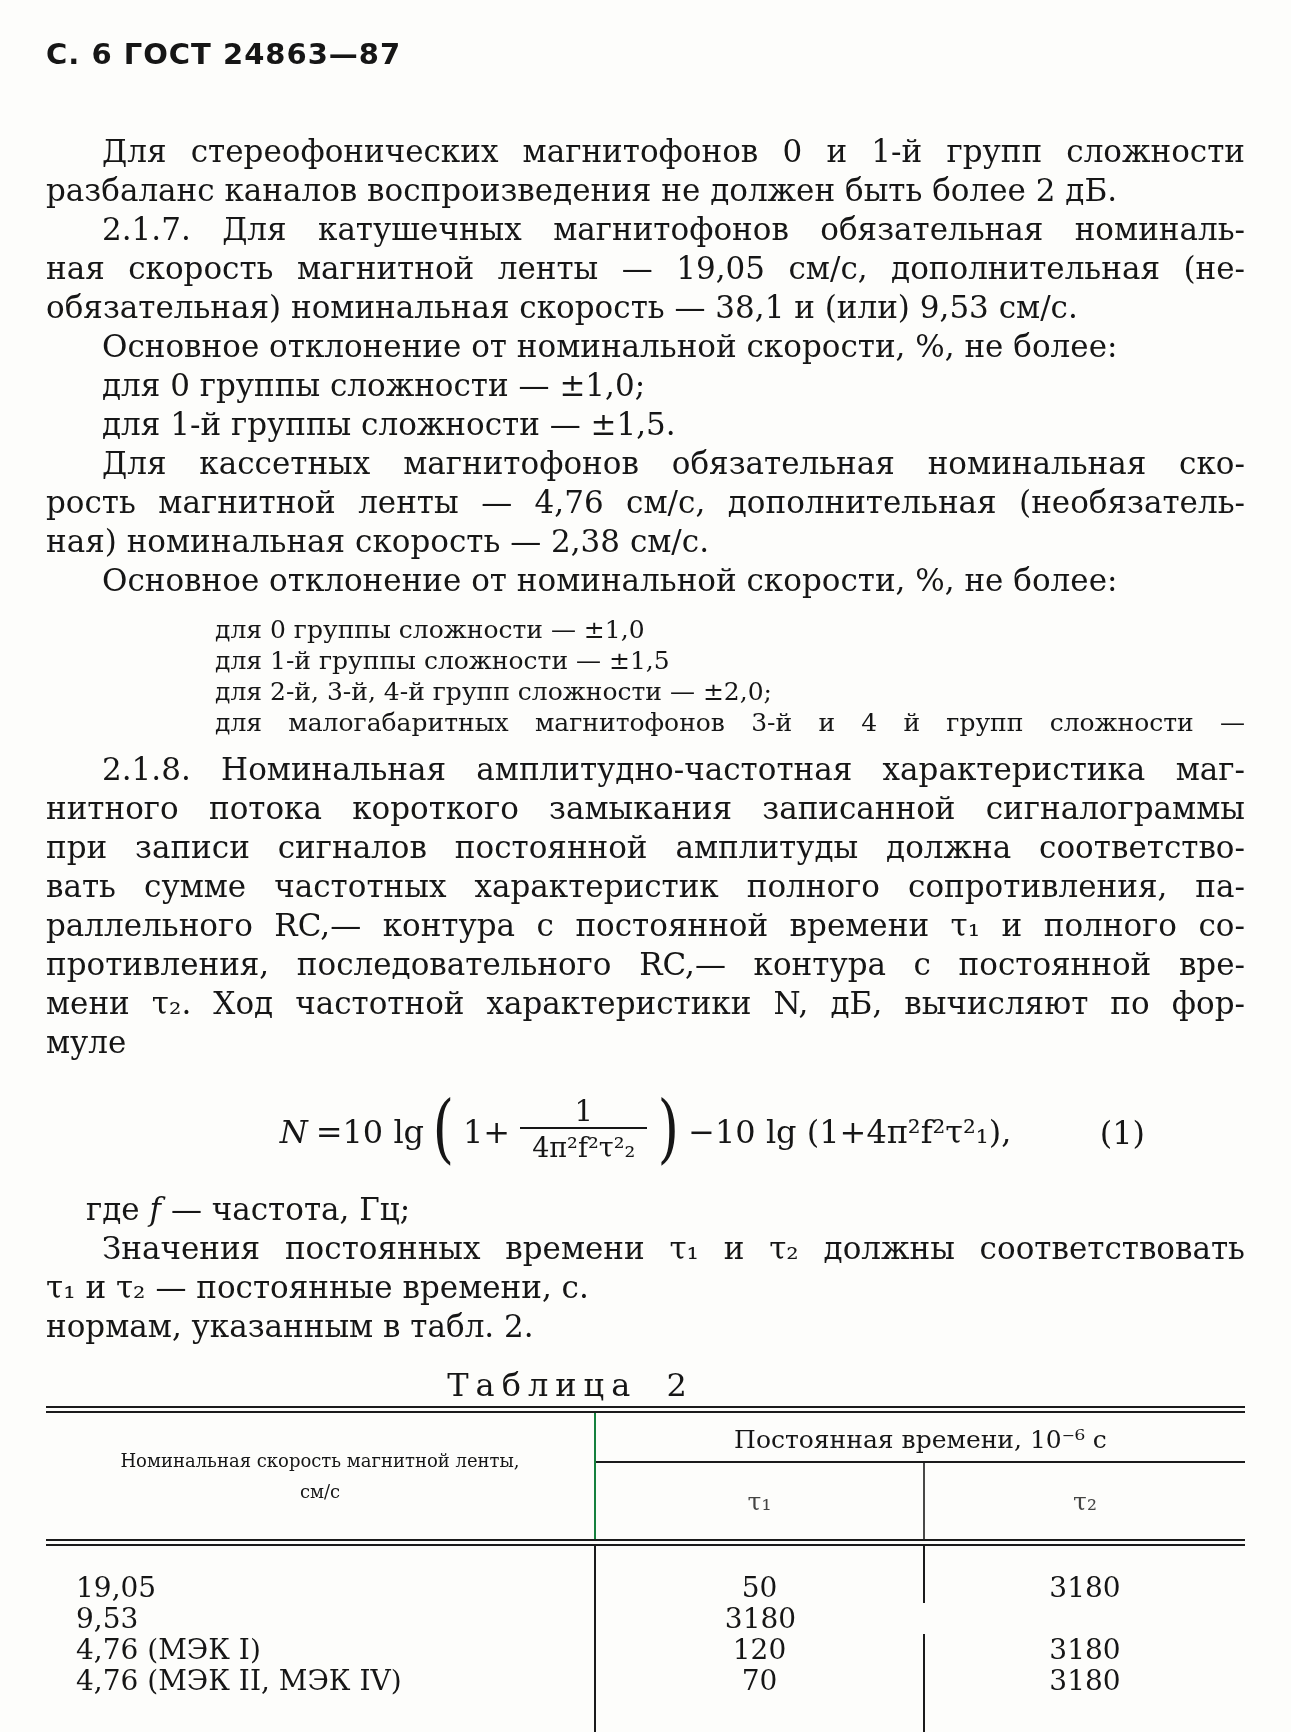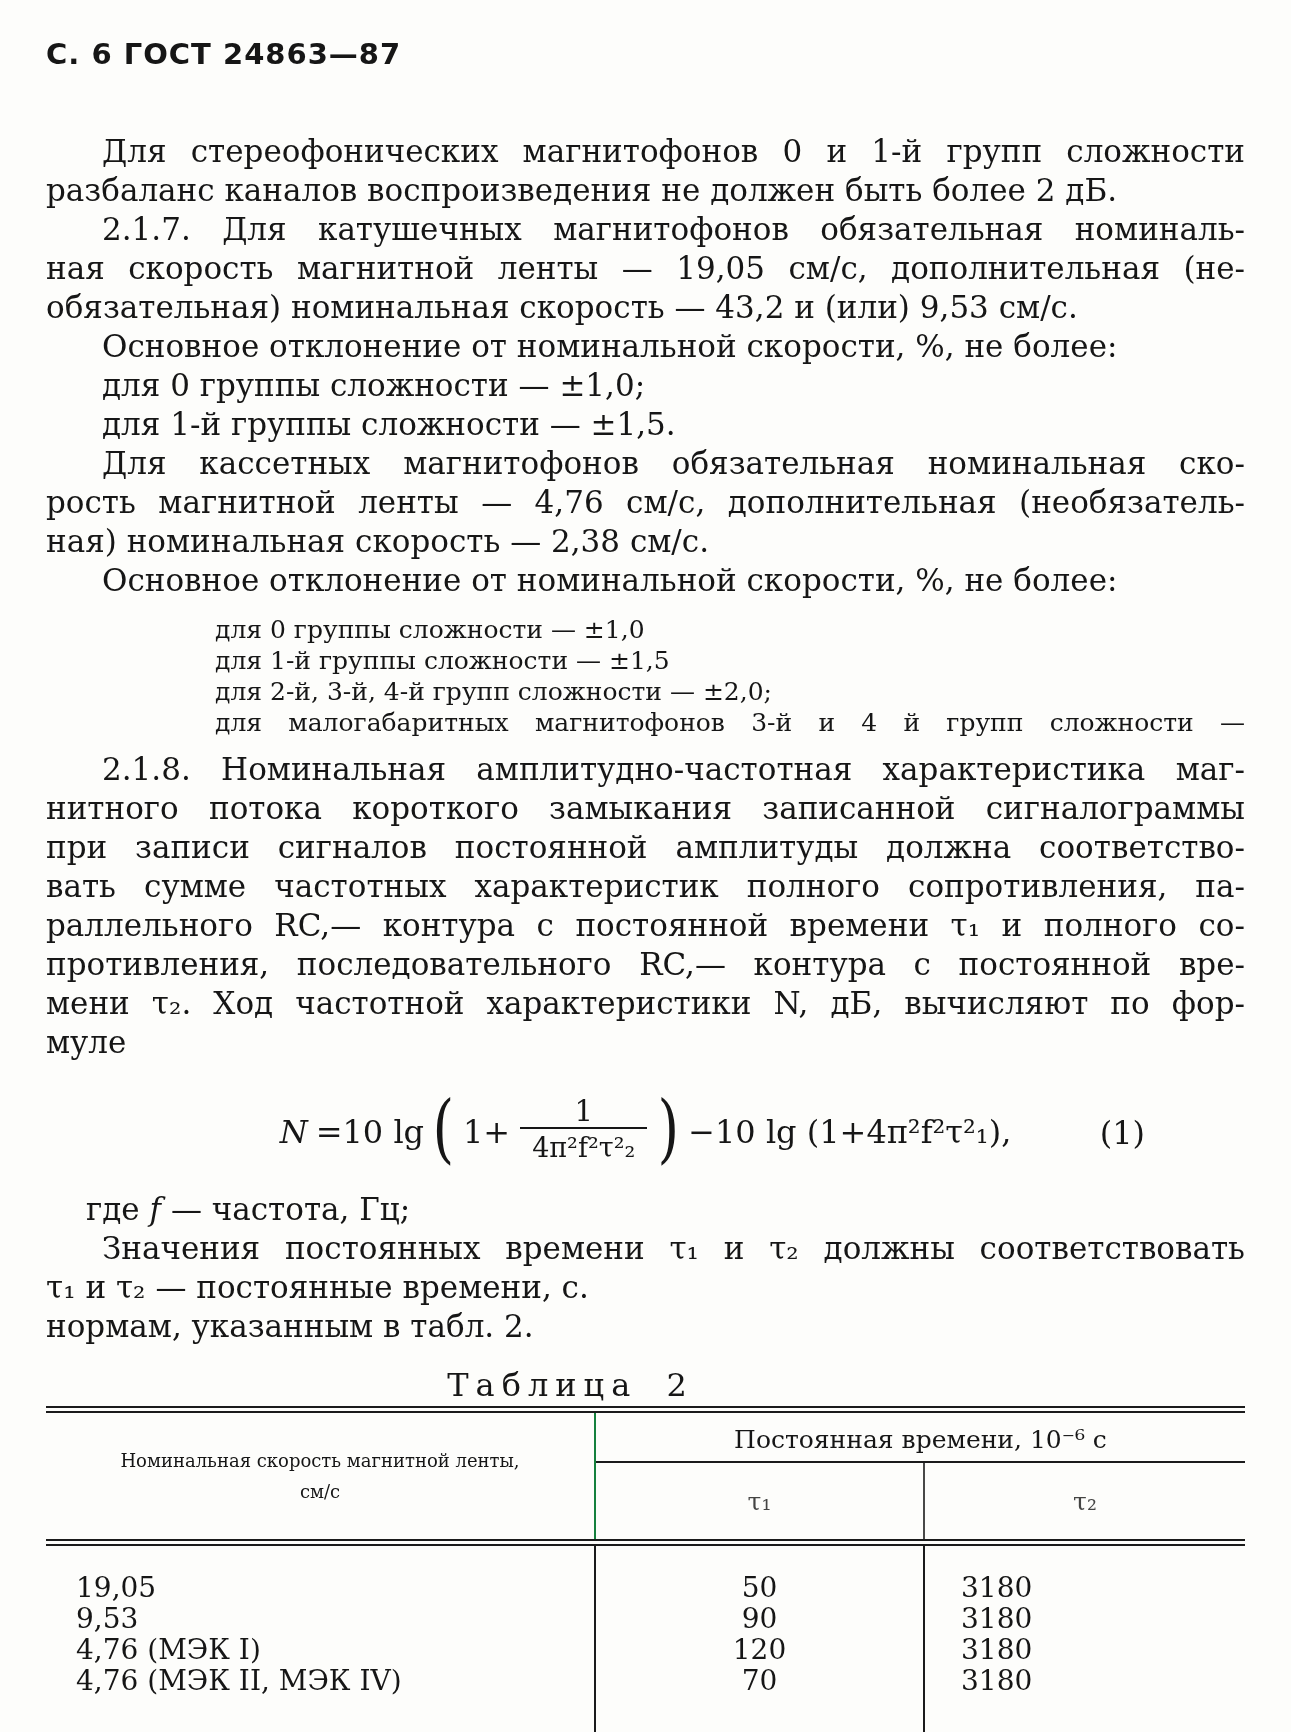--- a/index.html
+++ b/index.html
@@ -115,39 +115,39 @@
   }
   .th-sub.first { border-right: 2px solid #1b1b1b; }
   .tbody { }
   .trow {
     display: grid;
     grid-template-columns: 550px 329px 320px;
   }
   .td { font-size: 28px; line-height: 31px; }
   .td.c1 { padding-left: 30px; border-right: 2px solid #1b1b1b; box-sizing: border-box; }
   .td.c2 { text-align: center; border-right: 2px solid #1b1b1b; }
-  .td.c3 { text-align: left; padding-left: 36px; }
+  .td.c3 { text-align: center; }
   .trow.firstrow .td { padding-top: 26px; }
   .trow.filler .td { height: 64px; }
 </style>
 </head>
 <body>
 
 <div class="page">
 
   <div class="doc-header">С. 6 ГОСТ 24863—87</div>
 
   <div class="content">
 
     <div class="bl jl in">Для стереофонических магнитофонов 0 и 1-й групп сложности</div>
     <div class="bl">разбаланс каналов воспроизведения не должен быть более 2 дБ.</div>
 
     <div class="bl jl in">2.1.7. Для катушечных магнитофонов обязательная номиналь-</div>
     <div class="bl jl">ная скорость магнитной ленты — 19,05 см/с, дополнительная (не-</div>
-    <div class="bl">обязательная) номинальная скорость — 43,2 и (или) 9,53 см/с.</div>
+    <div class="bl">обязательная) номинальная скорость — 38,1 и (или) 9,53 см/с.</div>
 
     <div class="bl in">Основное отклонение от номинальной скорости, %, не более:</div>
 
     <div class="bl in">для 0 группы сложности — ±1,0;</div>
     <div class="bl in">для 1-й группы сложности — ±1,5.</div>
 
     <div class="bl jl in">Для кассетных магнитофонов обязательная номинальная ско-</div>
     <div class="bl jl">рость магнитной ленты — 4,76 см/с, дополнительная (необязатель-</div>
     <div class="bl">ная) номинальная скорость — 2,38 см/с.</div>
 
@@ -209,21 +209,20 @@
     <div class="dbl-rule"></div>
 
     <div class="tbody">
       <div class="trow firstrow">
         <div class="td c1">19,05</div>
         <div class="td c2">50</div>
         <div class="td c3">3180</div>
       </div>
       <div class="trow">
         <div class="td c1">9,53</div>
-        <div class="td c2">90</div>
         <div class="td c3">3180</div>
       </div>
       <div class="trow">
         <div class="td c1">4,76 (МЭК I)</div>
         <div class="td c2">120</div>
         <div class="td c3">3180</div>
       </div>
       <div class="trow">
         <div class="td c1">4,76 (МЭК II, МЭК IV)</div>
         <div class="td c2">70</div>

